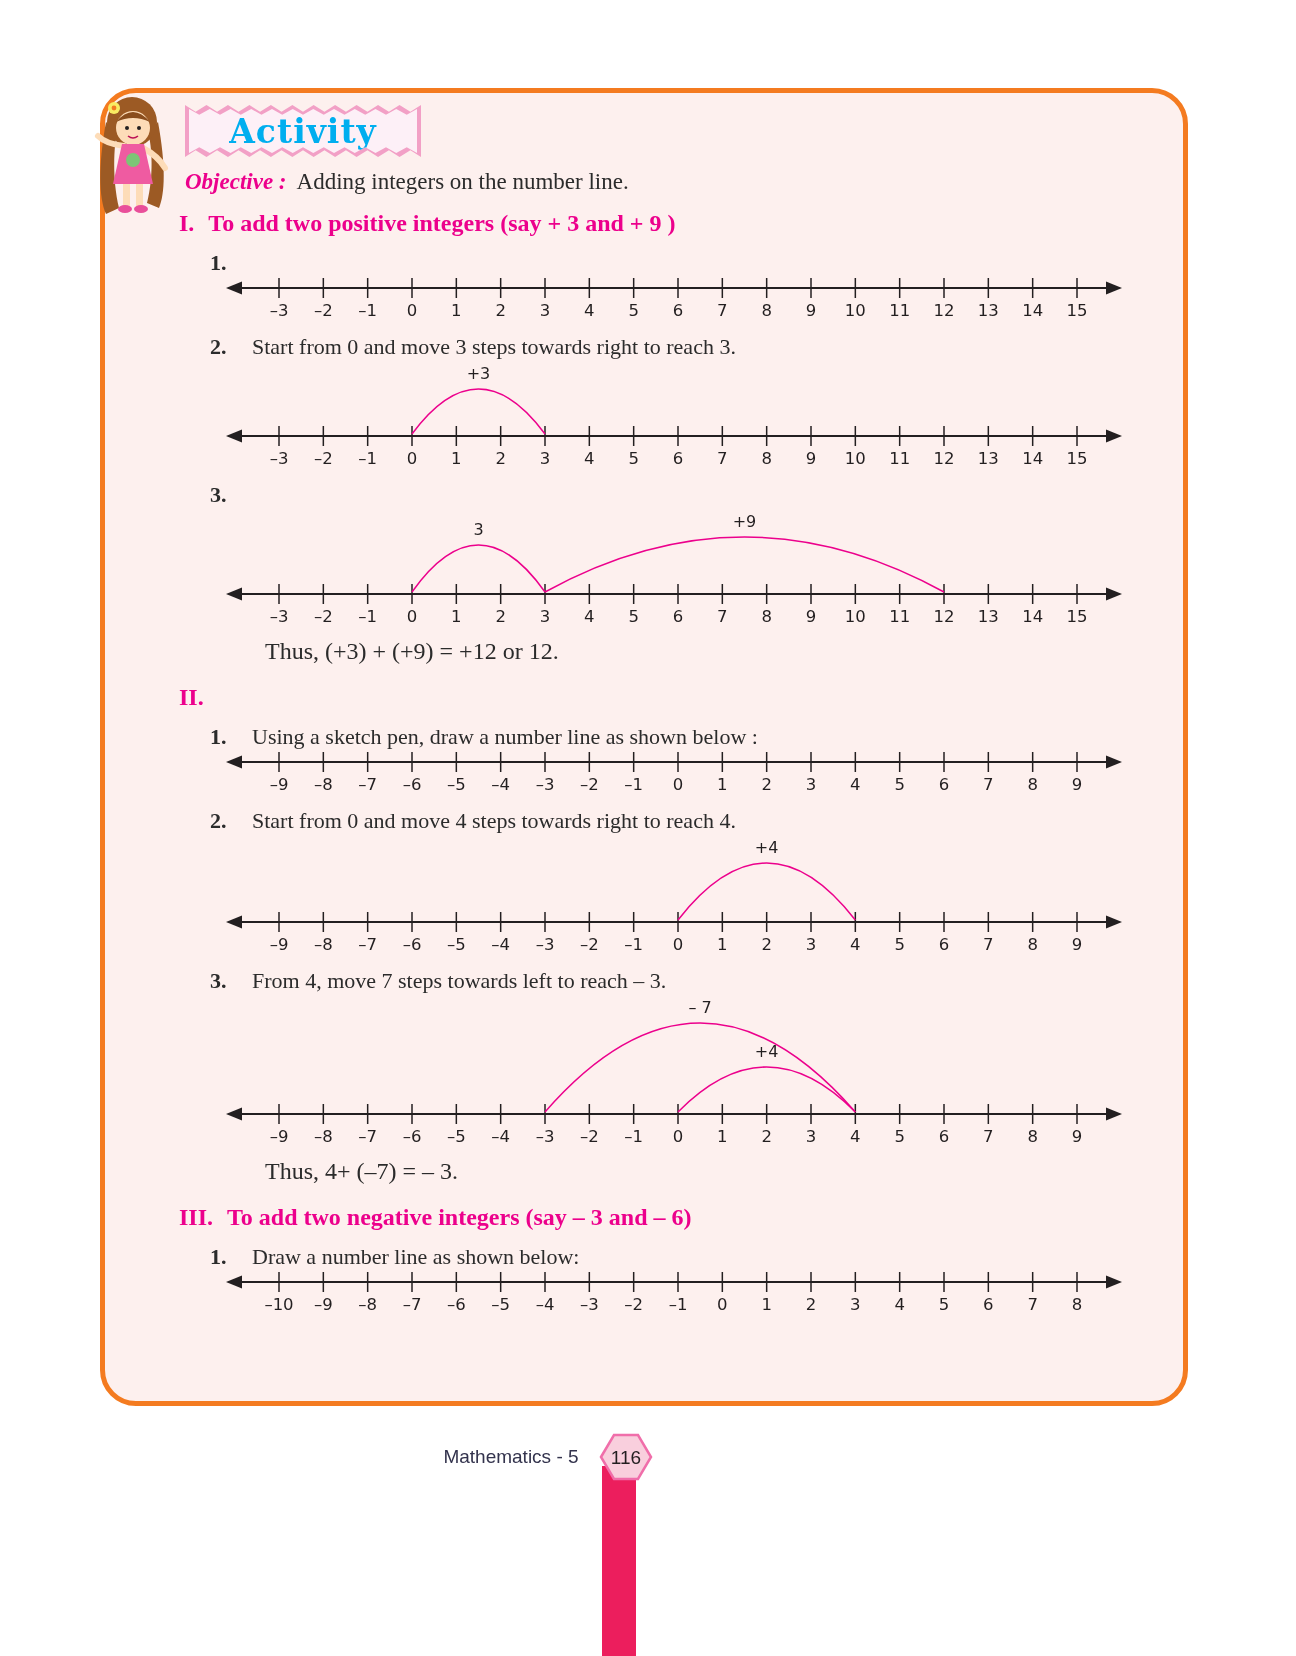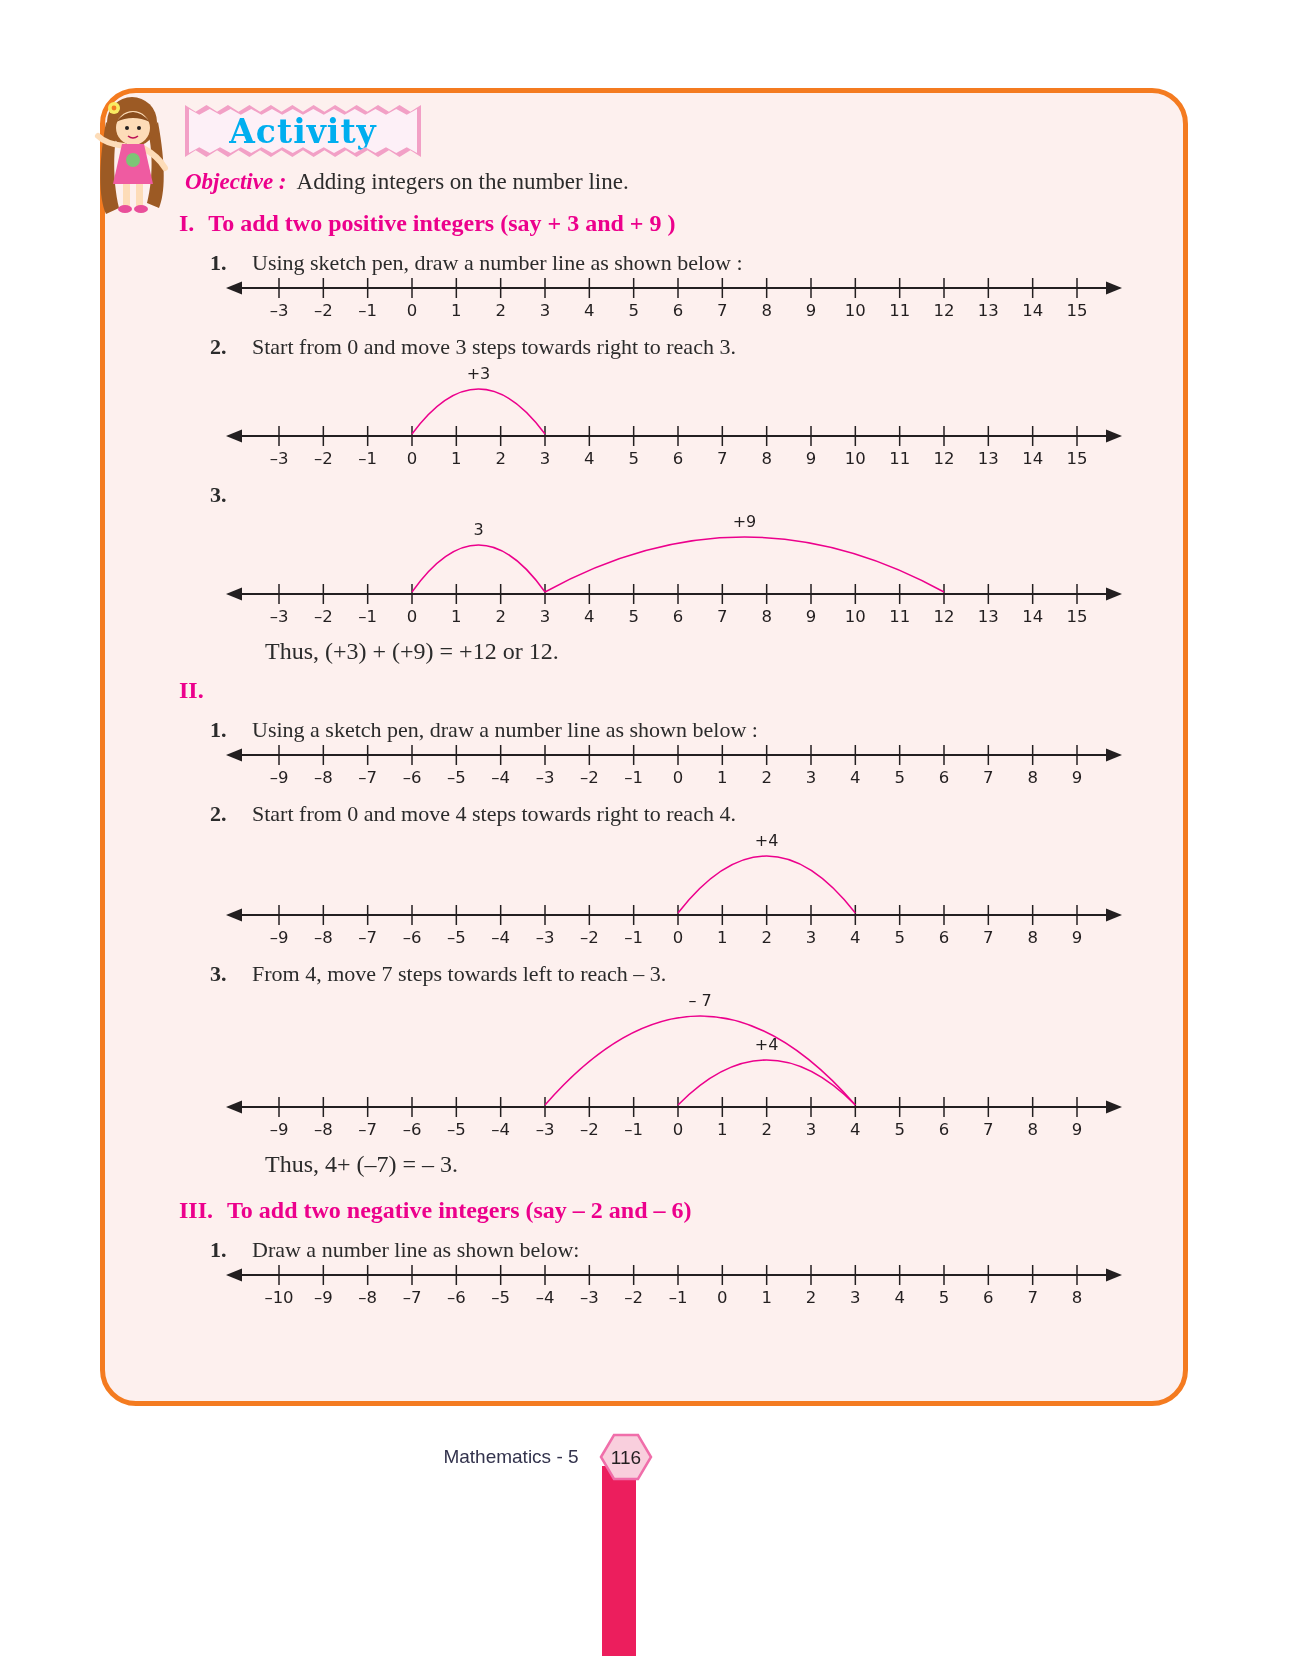--- a/index.html
+++ b/index.html
@@ -73,21 +73,20 @@
         <span class="obj-label">Objective :</span><span>Adding integers on the number line.</span>
       </div>
 
       <div class="sec-heading">
         <span class="numeral">I.</span>
         <span>To add two positive integers (say + 3 and + 9 )</span>
       </div>
 
       <div class="step">
         <span class="step-num">1.</span>
-        <span>Using sketch pen, draw a number line as shown below :</span>
       </div>
       <div class="nl"><svg width="898" height="44" viewBox="0 0 898 44">
             <line x1="10" y1="10" x2="888" y2="10" stroke="#231f20" stroke-width="1.8"></line>
             <polygon points="1,10 17,3.5 17,16.5" fill="#231f20"></polygon>
             <polygon points="897,10 881,3.5 881,16.5" fill="#231f20"></polygon>
             <line x1="54" y1="0" x2="54" y2="20" stroke="#231f20" stroke-width="1.5"></line>
             <text x="54" y="38" text-anchor="middle" font-size="16.5" fill="#231f20" font-family="DejaVu Sans, sans-serif">–3</text>
             <line x1="98.33333333333334" y1="0" x2="98.33333333333334" y2="20" stroke="#231f20" stroke-width="1.5"></line>
             <text x="98.33333333333334" y="38" text-anchor="middle" font-size="16.5" fill="#231f20" font-family="DejaVu Sans, sans-serif">–2</text>
             <line x1="142.66666666666669" y1="0" x2="142.66666666666669" y2="20" stroke="#231f20" stroke-width="1.5"></line>
@@ -222,21 +221,21 @@
             <line x1="852" y1="74" x2="852" y2="94" stroke="#231f20" stroke-width="1.5"></line>
             <text x="852" y="112" text-anchor="middle" font-size="16.5" fill="#231f20" font-family="DejaVu Sans, sans-serif">15</text>
             <path d="M 187 82 Q 253.5 -12 320 82" fill="none" stroke="#ec008c" stroke-width="1.5"></path>
             <text x="253.5" y="25" text-anchor="middle" font-size="16" fill="#231f20" font-family="DejaVu Sans, sans-serif">3</text>
             <path d="M 320 82 Q 519.5 -28 719 82" fill="none" stroke="#ec008c" stroke-width="1.5"></path>
             <text x="519.5" y="17" text-anchor="middle" font-size="16" fill="#231f20" font-family="DejaVu Sans, sans-serif">+9</text>
           </svg></div>
 
       <div class="conclusion">Thus, (+3) + (+9) = +12 or 12.</div>
 
-      <div class="sec-heading" style="margin-top:12px">
+      <div class="sec-heading" style="margin-top:19px">
         <span class="numeral">II.</span>
       </div>
 
       <div class="step">
         <span class="step-num">1.</span>
         <span>Using a sketch pen, draw a number line as shown below :</span>
       </div>
       <div class="nl"><svg width="898" height="44" viewBox="0 0 898 44">
             <line x1="10" y1="10" x2="888" y2="10" stroke="#231f20" stroke-width="1.8"></line>
             <polygon points="1,10 17,3.5 17,16.5" fill="#231f20"></polygon>
@@ -380,21 +379,21 @@
             <path d="M 630.3333333333334 116 Q 475.1666666666667 -62 320 116" fill="none" stroke="#ec008c" stroke-width="1.5"></path>
             <text x="475.1666666666667" y="17" text-anchor="middle" font-size="16" fill="#231f20" font-family="DejaVu Sans, sans-serif">– 7</text>
             <path d="M 453 116 Q 541.6666666666667 26 630.3333333333334 116" fill="none" stroke="#ec008c" stroke-width="1.5"></path>
             <text x="541.6666666666667" y="61" text-anchor="middle" font-size="16" fill="#231f20" font-family="DejaVu Sans, sans-serif">+4</text>
           </svg></div>
 
       <div class="conclusion">Thus, 4+ (–7) = – 3.</div>
 
       <div class="sec-heading" style="margin-top:19px">
         <span class="numeral">III.</span>
-        <span>To add two negative integers (say – 2 and – 6)</span>
+        <span>To add two negative integers (say – 3 and – 6)</span>
       </div>
 
       <div class="step">
         <span class="step-num">1.</span>
         <span>Draw a number line as shown below:</span>
       </div>
       <div class="nl"><svg width="898" height="44" viewBox="0 0 898 44">
             <line x1="10" y1="10" x2="888" y2="10" stroke="#231f20" stroke-width="1.8"></line>
             <polygon points="1,10 17,3.5 17,16.5" fill="#231f20"></polygon>
             <polygon points="897,10 881,3.5 881,16.5" fill="#231f20"></polygon>

